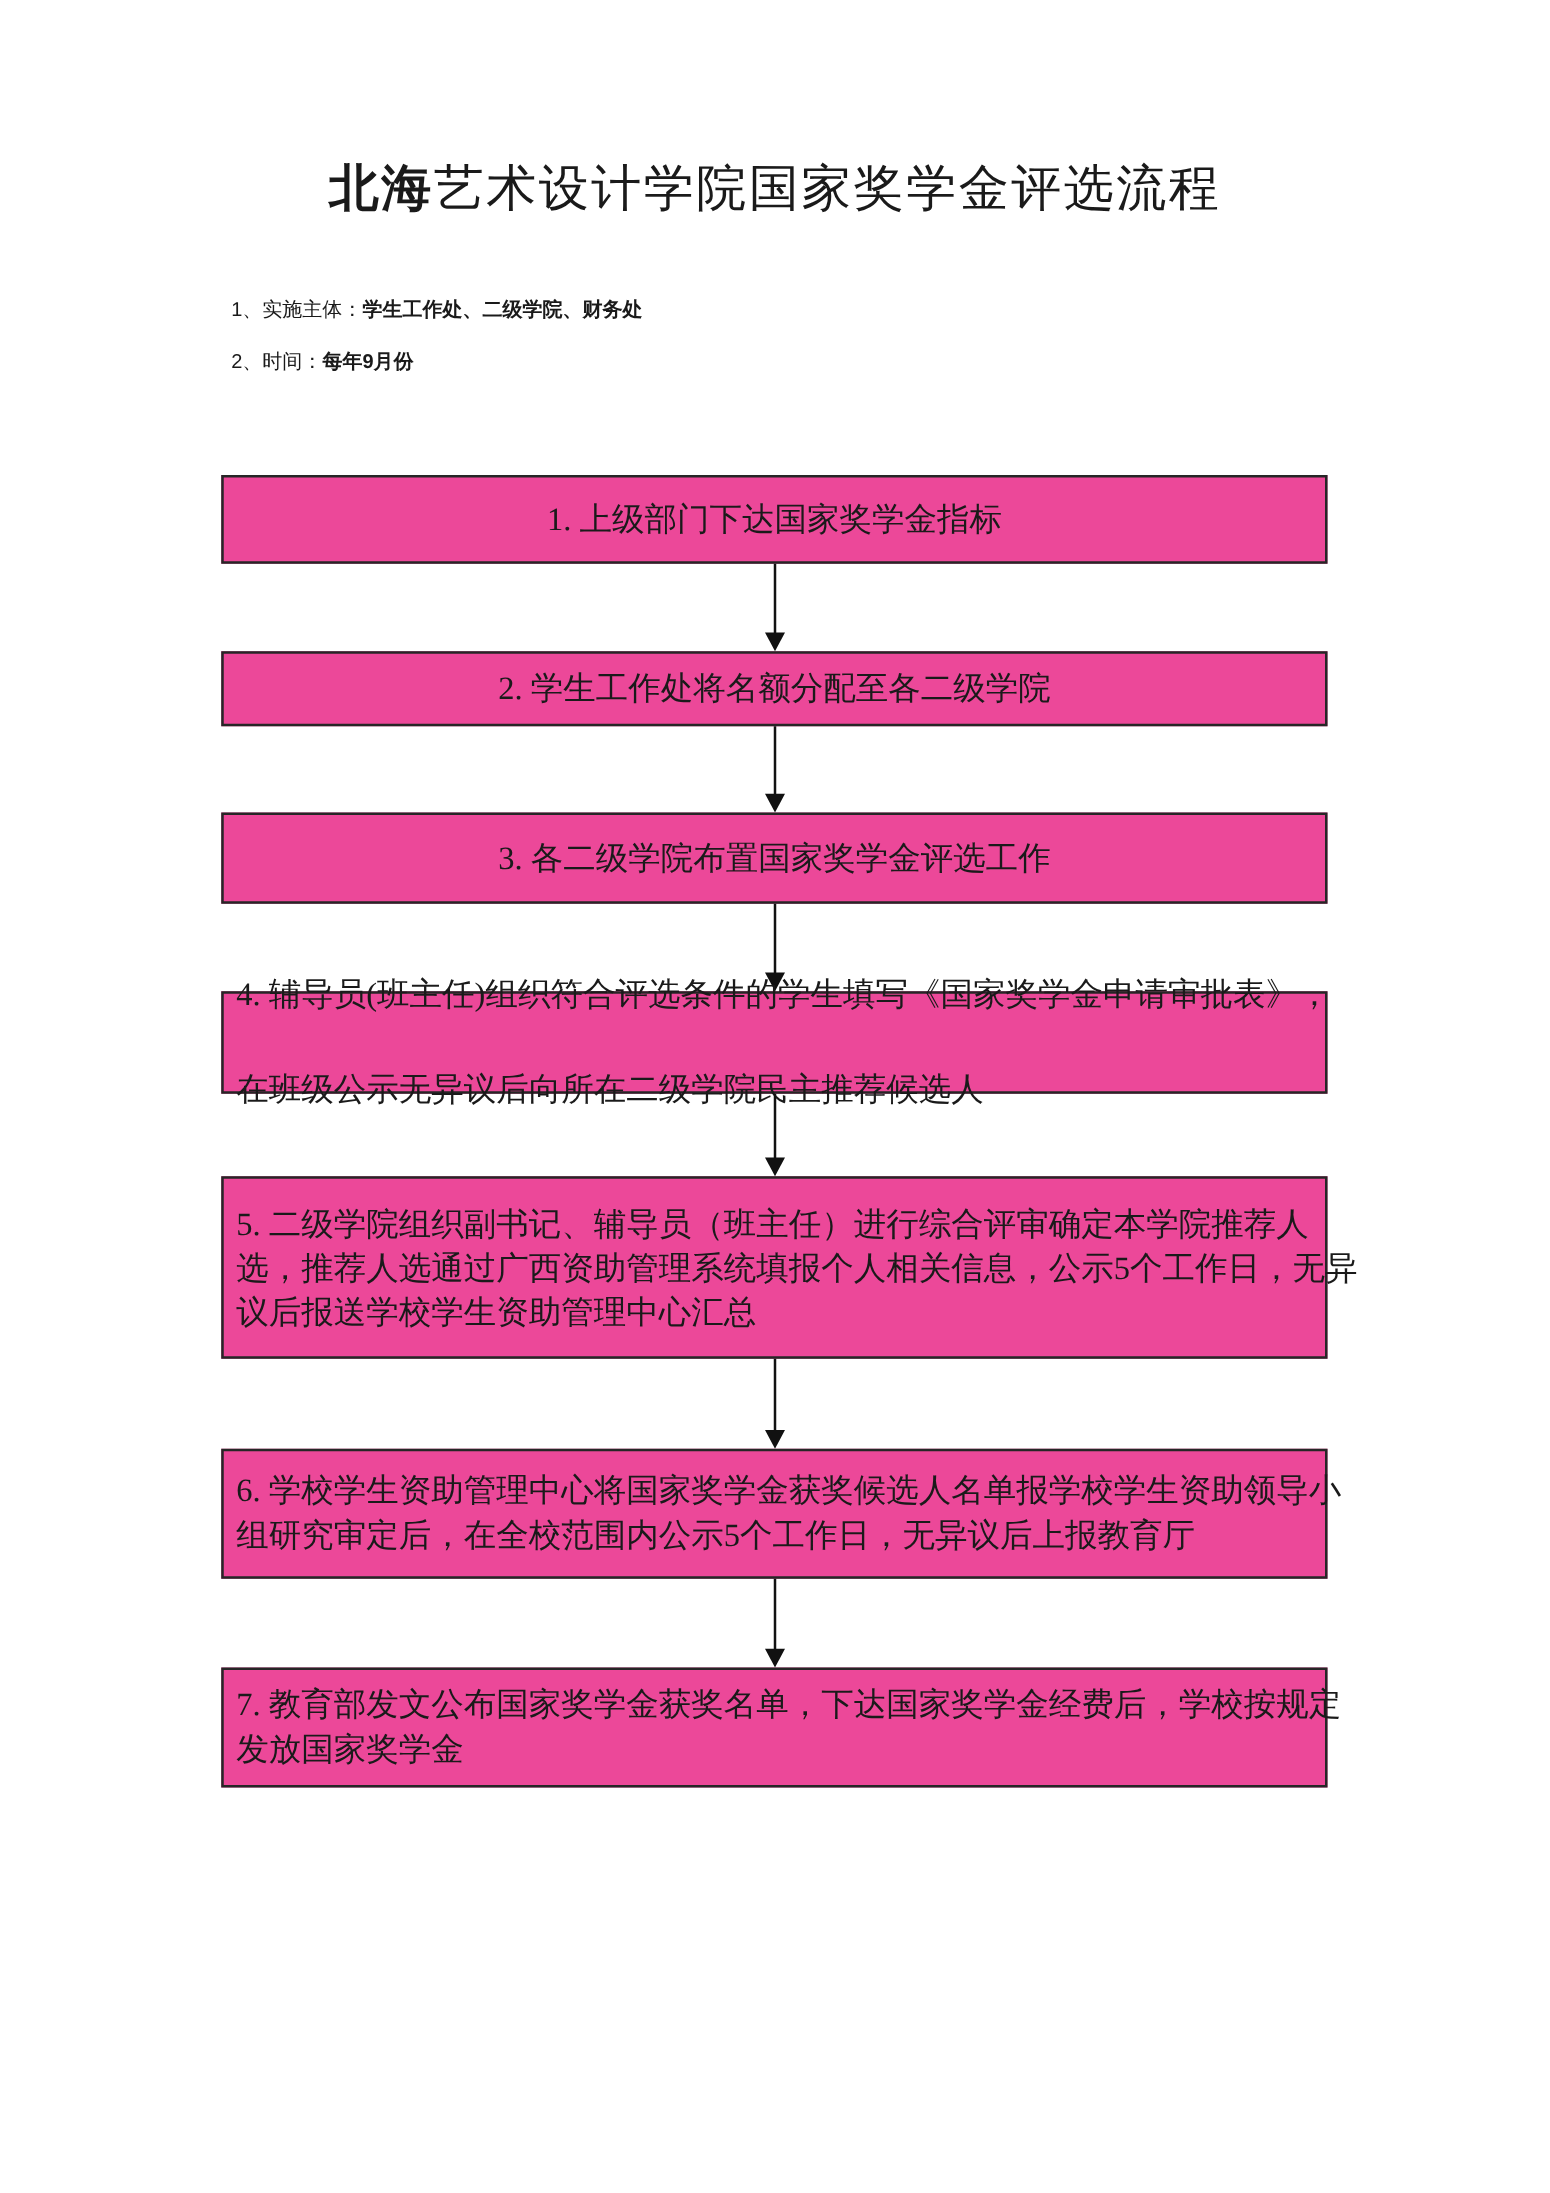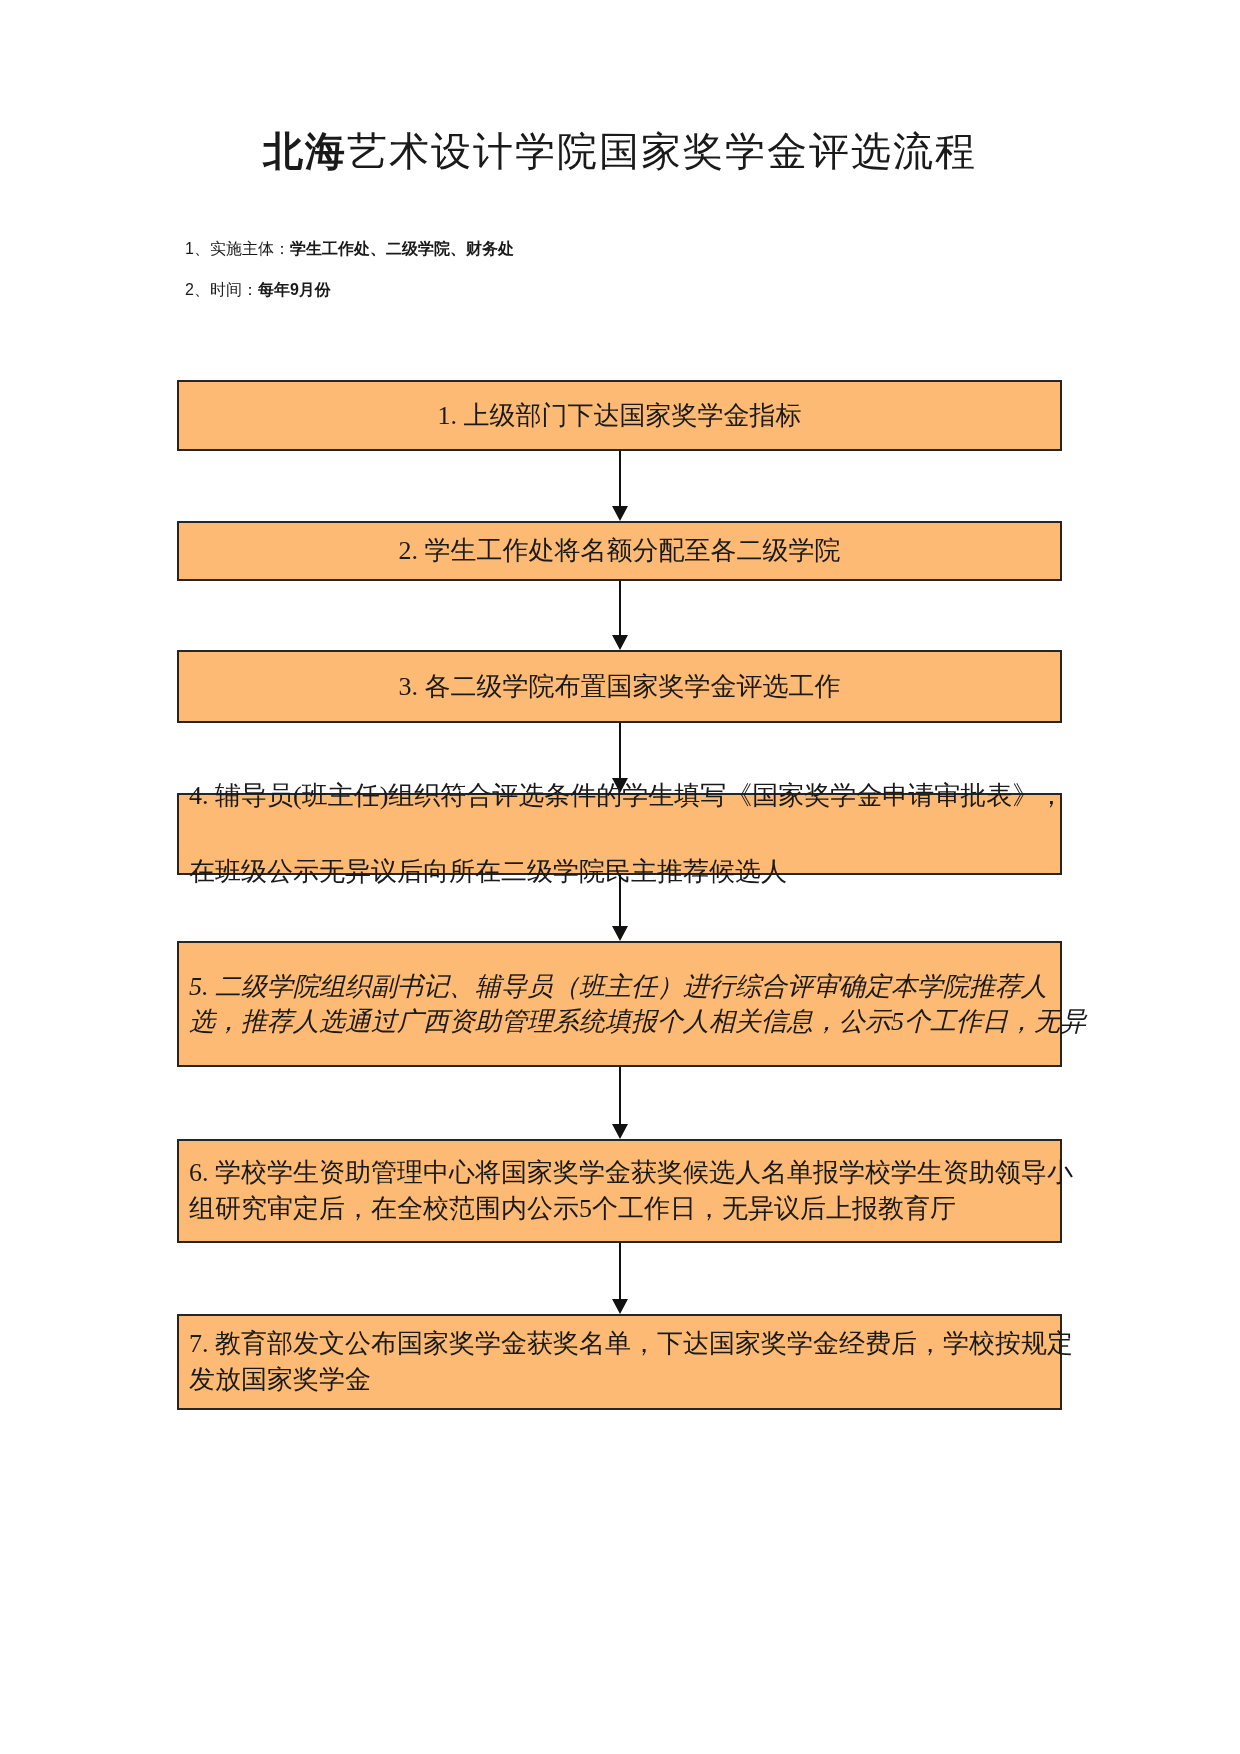--- a/index.html
+++ b/index.html
@@ -39,36 +39,36 @@
   #flow {
     position: absolute;
     left: 177px;
     top: 380px;
     width: 885px;
   }
   .step {
     box-sizing: border-box;
     width: 885px;
     border: 2px solid #262626;
-    background: #fdba74;
+    background: #ec4899;
     display: flex;
     flex-direction: column;
     justify-content: center;
     font-family: "Liberation Serif", serif;
     font-size: 26px;
     color: #1a1a1a;
   }
   .step.center { align-items: center; }
   .step.left { align-items: flex-start; padding: 0 10px; }
   .step .line { line-height: 36px; white-space: nowrap; }
   .s1 { height: 71px; }
   .s2 { height: 60px; }
   .s3 { height: 73px; }
   .s4 { height: 82px; gap: 40px; }
-  .s5 { height: 126px; font-style: italic; }
+  .s5 { height: 146px; }
   .s5 .line { line-height: 35px; }
   .s6 { height: 104px; }
   .s7 { height: 96px; }
   
   .arrow {
     display: flex;
     flex-direction: column;
     align-items: center;
     width: 885px;
   }
@@ -134,20 +134,21 @@
     </div>
 
     <div class="arrow a4">
       <div class="shaft"></div>
       <div class="head"></div>
     </div>
 
     <div class="step s5 left">
       <div class="line">5. 二级学院组织副书记、辅导员（班主任）进行综合评审确定本学院推荐人</div>
       <div class="line">选，推荐人选通过广西资助管理系统填报个人相关信息，公示5个工作日，无异</div>
+      <div class="line">议后报送学校学生资助管理中心汇总</div>
     </div>
 
     <div class="arrow a5">
       <div class="shaft"></div>
       <div class="head"></div>
     </div>
 
     <div class="step s6 left">
       <div class="line">6. 学校学生资助管理中心将国家奖学金获奖候选人名单报学校学生资助领导小</div>
       <div class="line">组研究审定后，在全校范围内公示5个工作日，无异议后上报教育厅</div>

